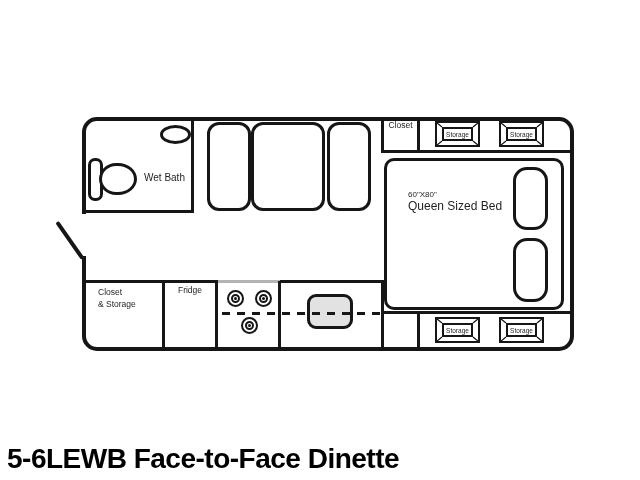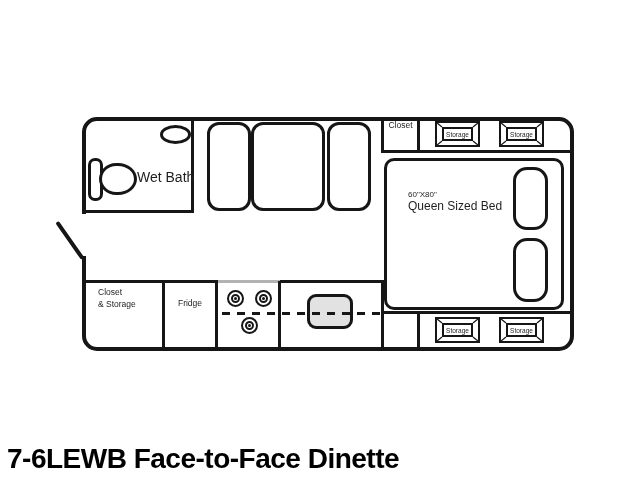--- a/index.html
+++ b/index.html
@@ -16,21 +16,21 @@
   .door-line { left:57px; top:220px; width:45px; height:4px; background:#161616;
                transform-origin:0 50%; transform:rotate(55deg); border-radius:2px; }
 
   
   .wall { background:#161616; }
 
   
   .rrect { border:3px solid #161616; border-radius:12px; background:#ffffff; }
 
   
-  .lbl { font-size:14px; line-height:11px; color:#1f1f1f; white-space:nowrap; }
+  .lbl { font-size:10px; line-height:11px; color:#1f1f1f; white-space:nowrap; }
   .lbl-c { text-align:center; }
 
   
   .storage { width:45px; height:26px; border:2px solid #161616; background:#ffffff; }
   .storage svg { position:absolute; left:0; top:0; }
   .storage-inner { position:absolute; left:5px; right:5px; top:4px; bottom:4px;
                    border:2px solid #161616; display:flex; align-items:center; justify-content:center;
                    font-size:6.5px; color:#1f1f1f; }
 
   
@@ -122,21 +122,21 @@
   <div class="abs wall" style="left:84px;top:280px;width:134px;height:3px"></div>
   <div class="abs wall" style="left:218px;top:280px;width:62px;height:3px;background:#b3b3b3"></div>
   <div class="abs wall" style="left:280px;top:280px;width:104px;height:3px"></div>
   <div class="abs wall" style="left:162px;top:281px;width:3px;height:66px"></div>
   <div class="abs wall" style="left:215px;top:281px;width:3px;height:66px"></div>
   <div class="abs wall" style="left:278px;top:281px;width:3px;height:66px"></div>
   <div class="abs wall" style="left:381px;top:281px;width:3px;height:66px"></div>
 
   <div class="abs lbl" style="left:98px;top:287px;font-size:8.5px">Closet</div>
   <div class="abs lbl" style="left:98px;top:299px;font-size:8.5px">&amp; Storage</div>
-  <div class="abs lbl lbl-c" style="left:165px;top:298px;width:50px;font-size:8.5px">Fridge</div>
+  <div class="abs lbl lbl-c" style="left:165px;top:285px;width:50px;font-size:8.5px">Fridge</div>
 
   <div class="abs burner" style="left:227px;top:290px">
     <div class="burner-mid">
         <div class="burner-dot"></div>
       </div>
   </div>
   <div class="abs burner" style="left:255px;top:290px">
     <div class="burner-mid">
         <div class="burner-dot"></div>
       </div>
@@ -144,15 +144,15 @@
   <div class="abs burner" style="left:241px;top:317px">
     <div class="burner-mid">
         <div class="burner-dot"></div>
       </div>
   </div>
 
   <div class="abs sink"></div>
   <div class="abs dash-line"></div>
 
 
-  <div class="abs title">7-6LEWB Face-to-Face Dinette</div>
+  <div class="abs title">5-6LEWB Face-to-Face Dinette</div>
 
 </div>
 
 </body></html>

